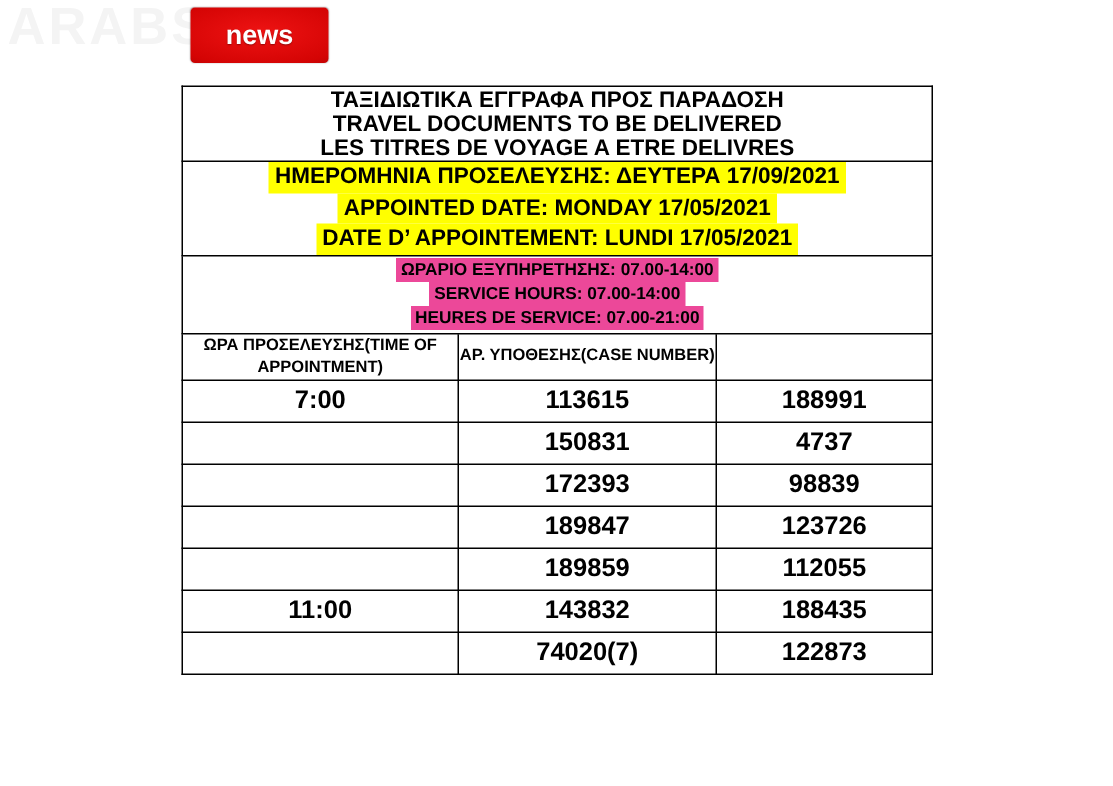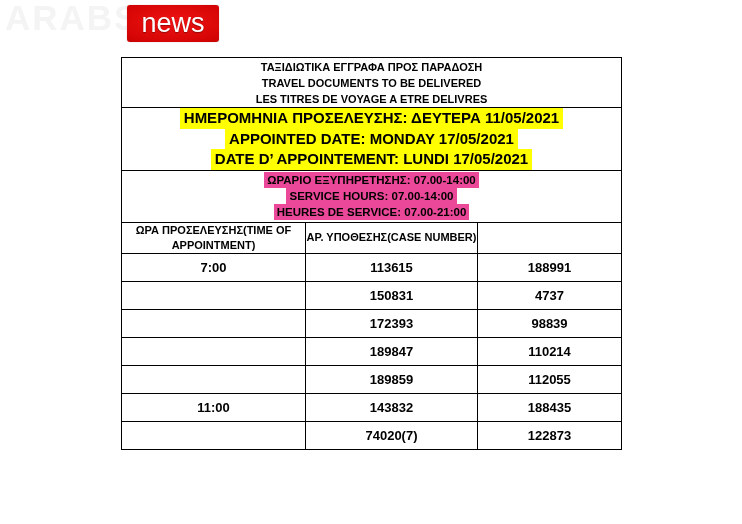--- a/index.html
+++ b/index.html
@@ -23,21 +23,21 @@
   
   .logo {
     position: absolute; left: 127px; top: 5px;
     width: 92px; height: 37px;
     border-radius: 3px;
     background: radial-gradient(ellipse 120% 110% at 50% 45%, #ee1313 0%, #d40404 55%, #8c0000 100%);
     display: flex; align-items: center; justify-content: center;
     box-shadow: 0 0 1px rgba(0,0,0,0.4);
   }
   .logo span {
-    color: #ffffff; font-weight: normal; font-size: 27px; line-height: 27px;
+    color: #ffffff; font-weight: bold; font-size: 18px; line-height: 27px;
     letter-spacing: 0px;
     text-shadow: 0 1px 1px rgba(0,0,0,0.35);
   }
 
   
   table.doc {
     position: absolute; left: 121px; top: 57px;
     width: 500px;
     border-collapse: collapse;
     table-layout: fixed;
@@ -47,33 +47,33 @@
     border: 1px solid #000;
     text-align: center;
     vertical-align: middle;
     padding: 0;
   }
   col.c1 { width: 184px; }
   col.c2 { width: 172px; }
   col.c3 { width: 144px; }
 
   .title-row td { height: 50px; }
-  .title-row .line { font-size: 11px; line-height: 16px; }
+  .title-row .line { font-size: 15px; line-height: 16px; }
 
   .date-row td { height: 62px; }
   .date-row .line { height: 20.5px; line-height: 20.5px; font-size: 15px; }
   .date-row .hl { background: #ffff00; display: inline-block; height: 100%; padding: 0 4px; }
 
   .hours-row td { height: 52px; padding-top: 2px; }
   .hours-row .line { height: 16px; line-height: 16px; font-size: 11.5px; }
   .hours-row .hl { background: #ec4899; display: inline-block; height: 100%; padding: 0 3px; }
 
   .colhead-row td { height: 31px; font-size: 11px; line-height: 15px; padding: 0 6px; }
 
-  .data-row td { height: 28px; font-size: 13px; }
+  .data-row td { height: 28px; font-size: 17px; }
 </style>
 </head>
 <body>
 
 <div class="watermark">ARABS</div>
 
 <div class="logo">
   <span>news</span>
 </div>
 
@@ -88,21 +88,21 @@
       <tr class="title-row">
     <td colspan="3">
       <div class="line">ΤΑΞΙΔΙΩΤΙΚΑ ΕΓΓΡΑΦΑ ΠΡΟΣ ΠΑΡΑΔΟΣΗ</div>
       <div class="line">TRAVEL DOCUMENTS TO BE DELIVERED</div>
       <div class="line">LES TITRES DE VOYAGE A ETRE DELIVRES</div>
     </td>
   </tr>
 
   <tr class="date-row">
     <td colspan="3">
-      <div class="line"><span class="hl">ΗΜΕΡΟΜΗΝΙΑ ΠΡΟΣΕΛΕΥΣΗΣ: ΔΕΥΤΕΡΑ 11/05/2021</span></div>
+      <div class="line"><span class="hl">ΗΜΕΡΟΜΗΝΙΑ ΠΡΟΣΕΛΕΥΣΗΣ: ΔΕΥΤΕΡΑ 17/09/2021</span></div>
       <div class="line"><span class="hl">APPOINTED DATE: MONDAY 17/05/2021</span></div>
       <div class="line"><span class="hl">DATE D’ APPOINTEMENT: LUNDI 17/05/2021</span></div>
     </td>
   </tr>
 
   <tr class="hours-row">
     <td colspan="3">
       <div class="line"><span class="hl">ΩΡΑΡΙΟ ΕΞΥΠΗΡΕΤΗΣΗΣ: 07.00-14:00</span></div>
       <div class="line"><span class="hl">SERVICE HOURS: 07.00-14:00</span></div>
       <div class="line"><span class="hl">HEURES DE SERVICE: 07.00-21:00</span></div>
@@ -126,21 +126,21 @@
     <td>4737</td>
   </tr>
   <tr class="data-row">
     <td></td>
     <td>172393</td>
     <td>98839</td>
   </tr>
   <tr class="data-row">
     <td></td>
     <td>189847</td>
-    <td>110214</td>
+    <td>123726</td>
   </tr>
   <tr class="data-row">
     <td></td>
     <td>189859</td>
     <td>112055</td>
   </tr>
   <tr class="data-row">
     <td>11:00</td>
     <td>143832</td>
     <td>188435</td>

